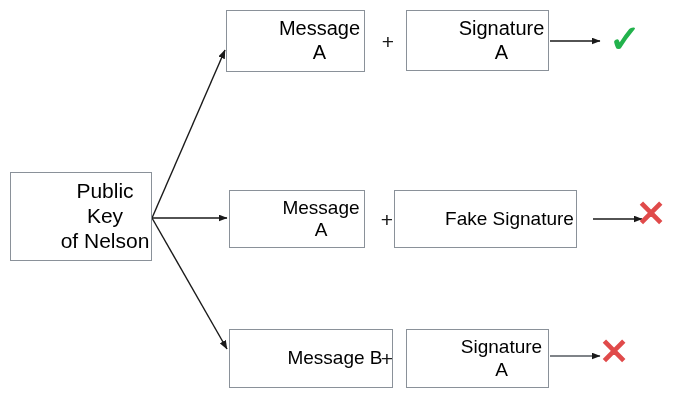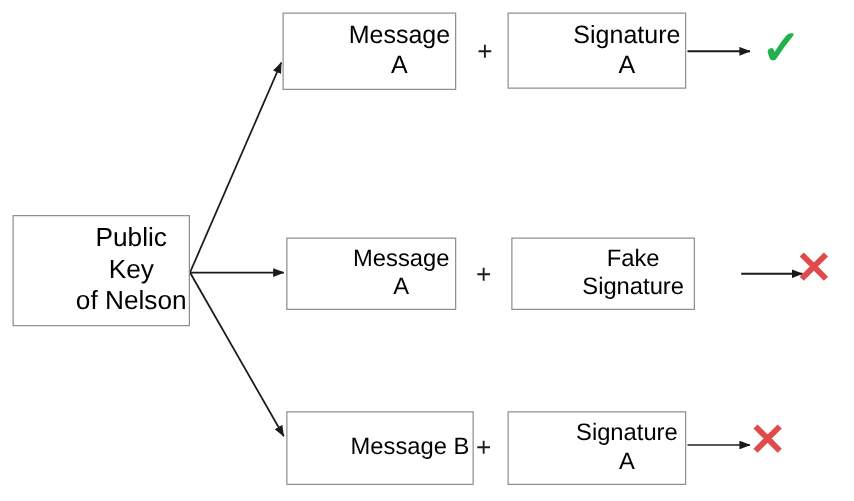--- a/index.html
+++ b/index.html
@@ -65,30 +65,30 @@
     font-size: 20px;
   }
   .box-msg-a-mid {
     left: 229px;
     top: 190px;
     width: 136px;
     height: 58px;
     font-size: 19px;
   }
   .box-fake-sig {
-    left: 409px;
+    left: 394px;
     top: 190px;
-    width: 147px;
+    width: 183px;
     height: 58px;
     font-size: 19px;
   }
   .box-msg-b-bot {
     left: 229px;
     top: 329px;
-    width: 150px;
+    width: 164px;
     height: 59px;
     font-size: 19px;
   }
   .box-sig-a-bot {
     left: 406px;
     top: 329px;
     width: 143px;
     height: 59px;
     font-size: 19px;
   }

